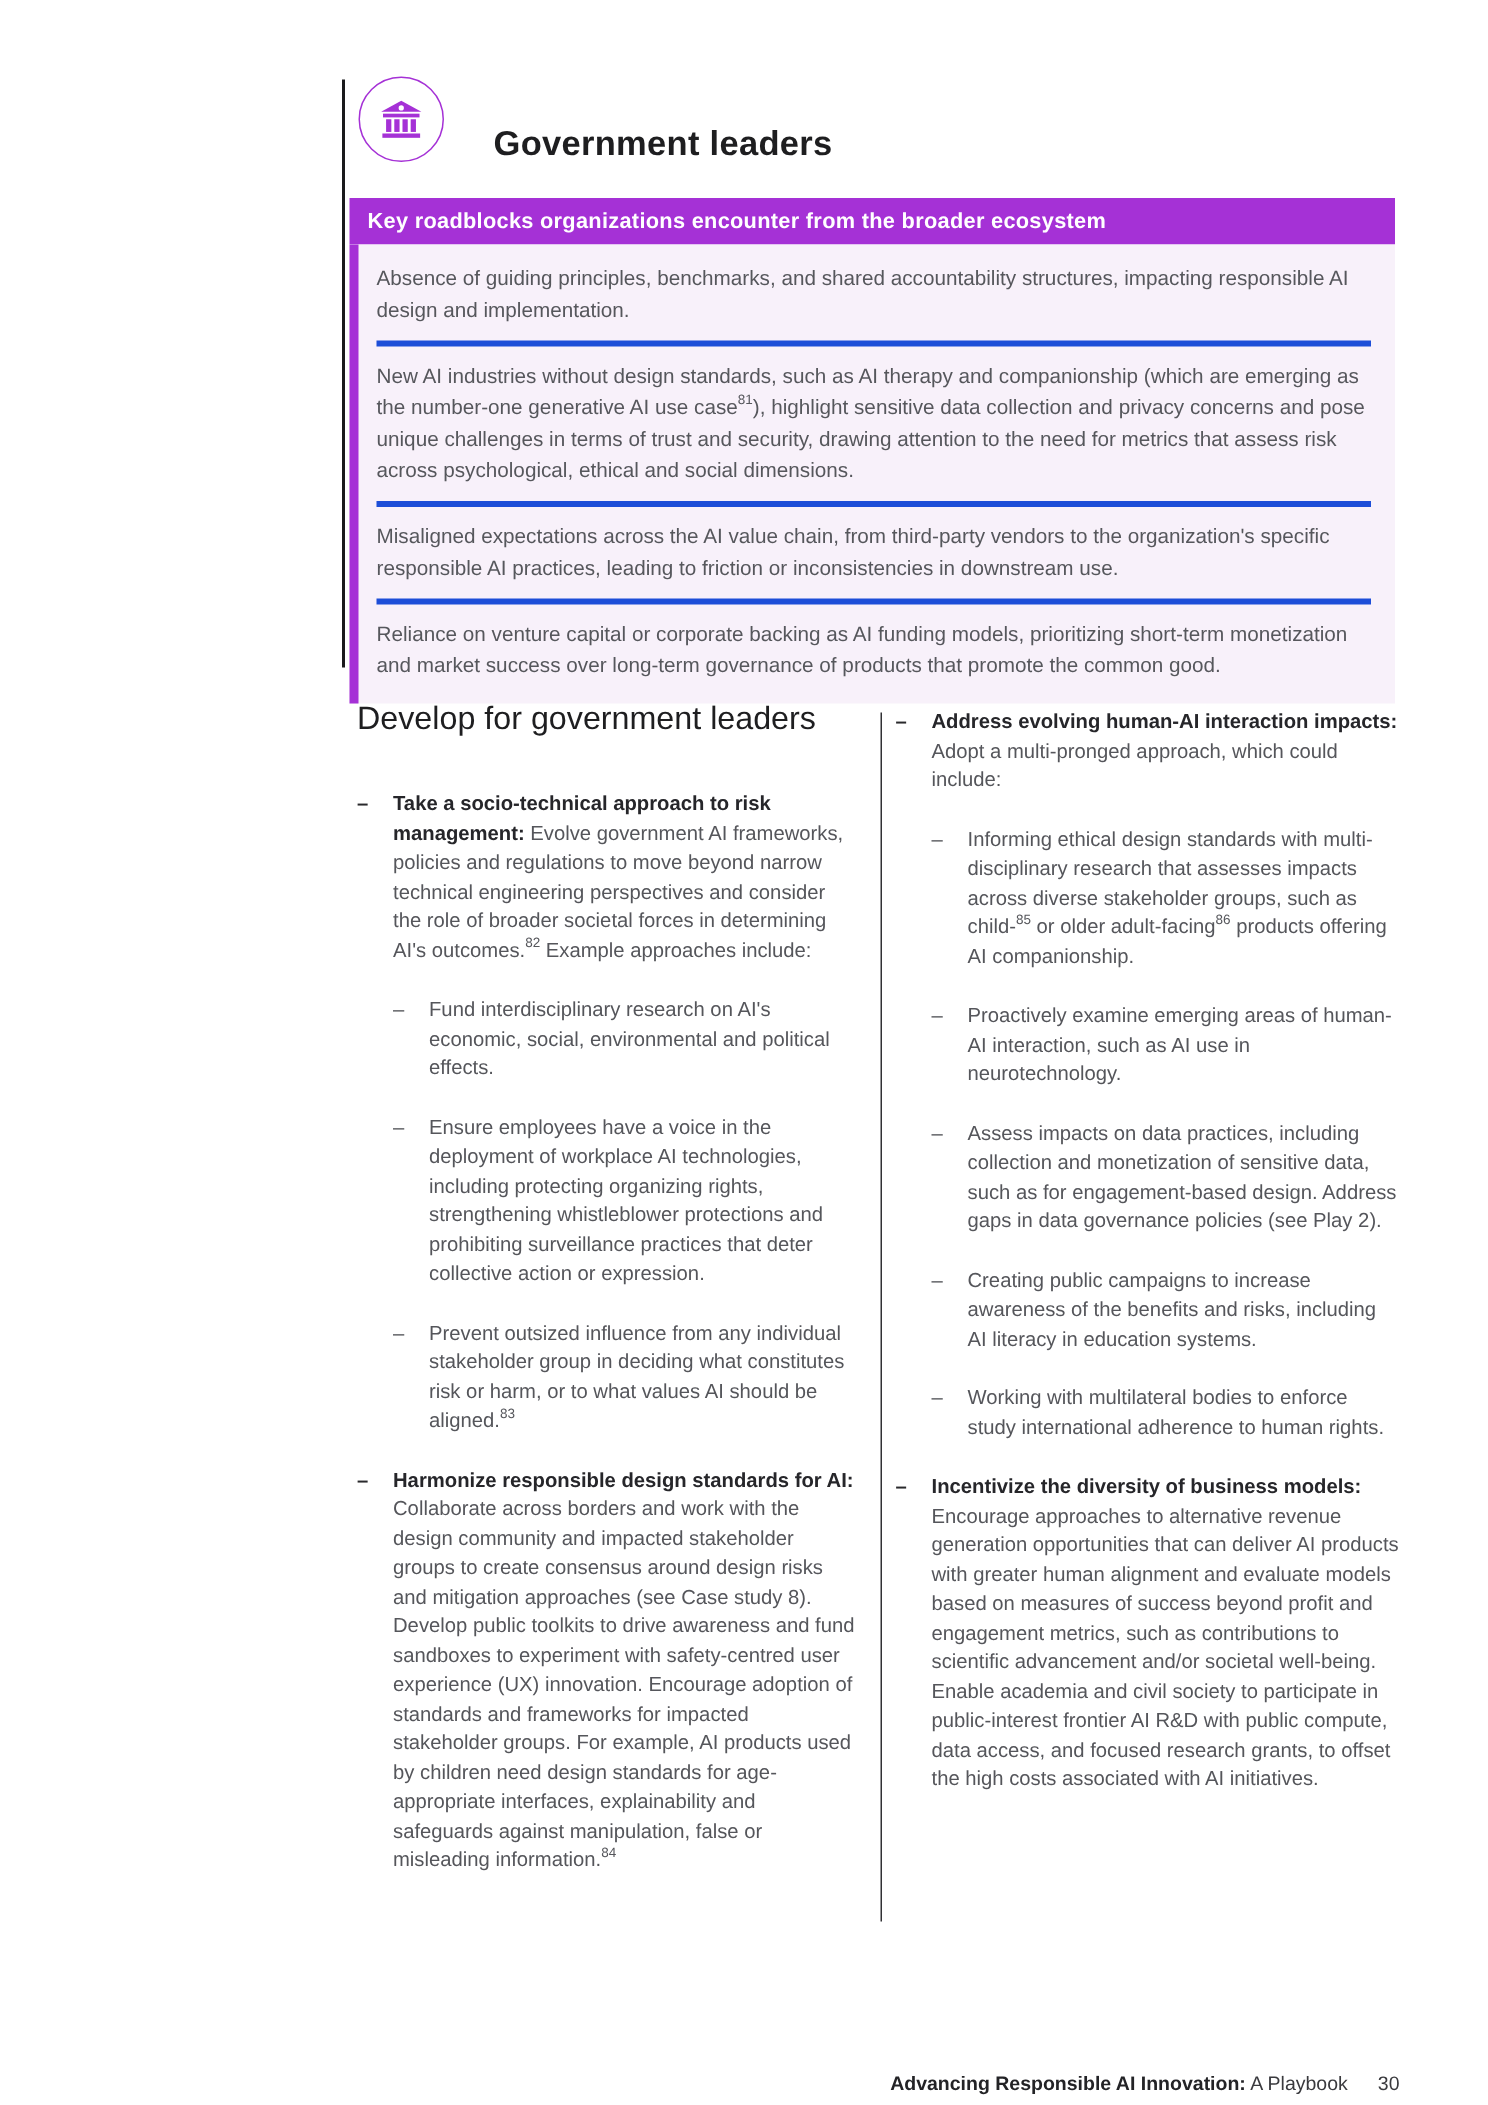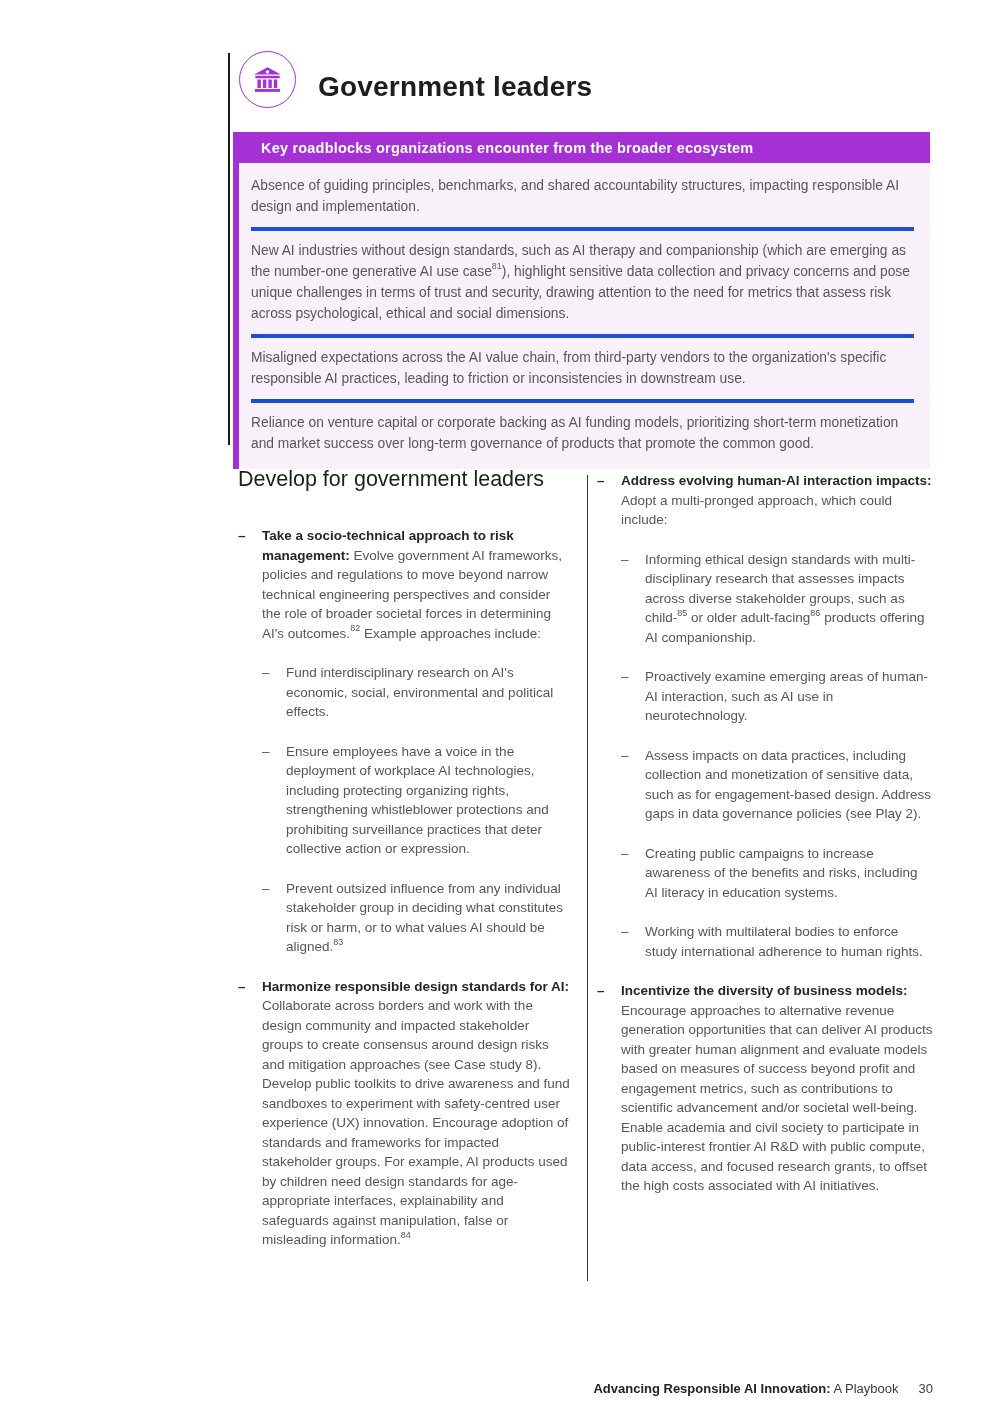--- a/index.html
+++ b/index.html
@@ -10,27 +10,27 @@
   }
   .section-rule { position:absolute; left:228px; top:53px; width:2px; height:392px; background:#1a1a1c; }
 
   
   .hdr-icon {
     position:absolute; left:239px; top:51px; width:57px; height:57px;
     border:1.5px solid #A531D6; border-radius:50%; box-sizing:border-box;
     display:flex; align-items:center; justify-content:center; background:#fff;
   }
   .hdr-icon svg { display:block; }
-  .page-title { position:absolute; left:313px; top:66px; margin:5px; font-size:28px; font-weight:bold; color:#1e1e20; letter-spacing:0.2px; }
+  .page-title { position:absolute; left:313px; top:66px; margin:16px; font-size:23px; font-weight:bold; color:#1e1e20; letter-spacing:0.2px; }
 
   
   .banner {
     position:absolute; left:233px; top:132px; width:697px; height:31px;
     background:#A531D6; color:#ffffff; display:flex; align-items:center;
-    box-sizing:border-box; padding-left:28px; font-size:14.5px; font-weight:bold; letter-spacing:0.2px;
+    box-sizing:border-box; padding-left:12px; font-size:14.5px; font-weight:bold; letter-spacing:0.2px;
   }
   .rb-box {
     position:absolute; left:233px; top:163px; width:697px; box-sizing:border-box;
     background:#F8F1FA; border-left:6px solid #A531D6; padding:3px 16px 5px 12px;
   }
   .rb { margin:0; padding:9px 0 10px; font-size:13.8px; line-height:21px; color:#56575C; }
   .rb + .rb { border-top:4px solid #1d4ed8; }
 
   
   .actions-heading { margin:0 0 34px 0; font-size:21.5px; font-weight:400; color:#1e1e20; }

